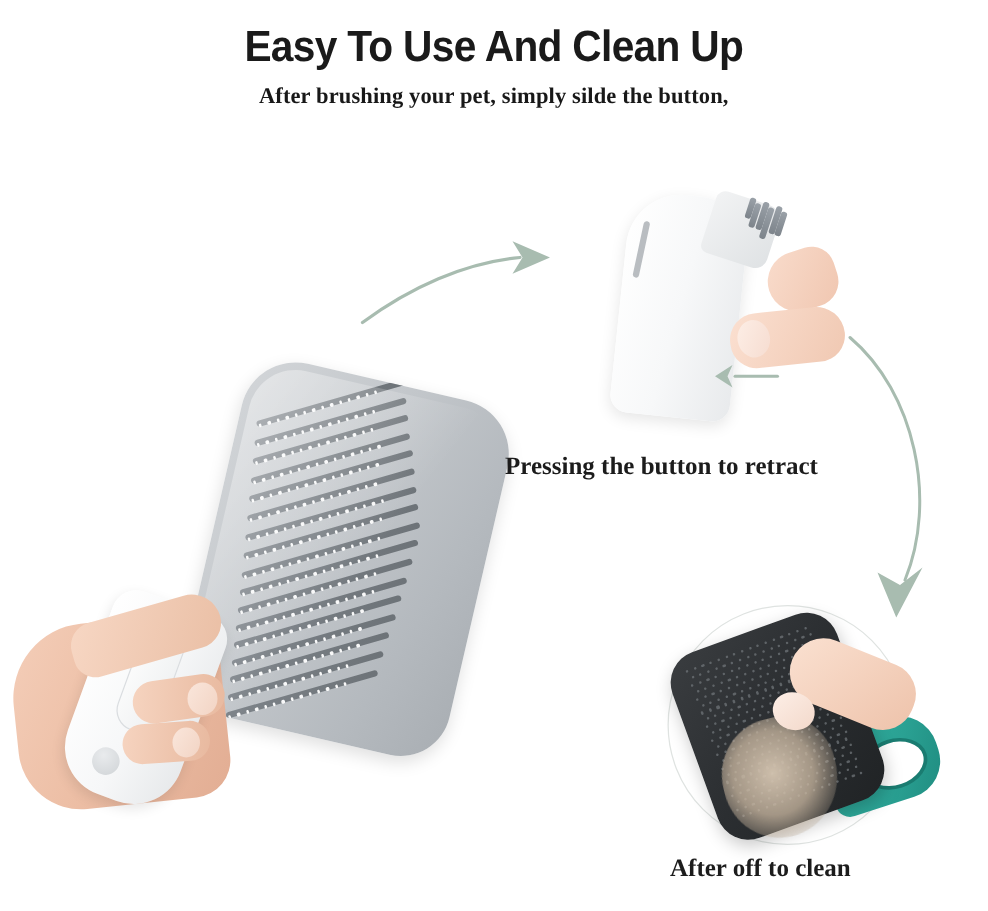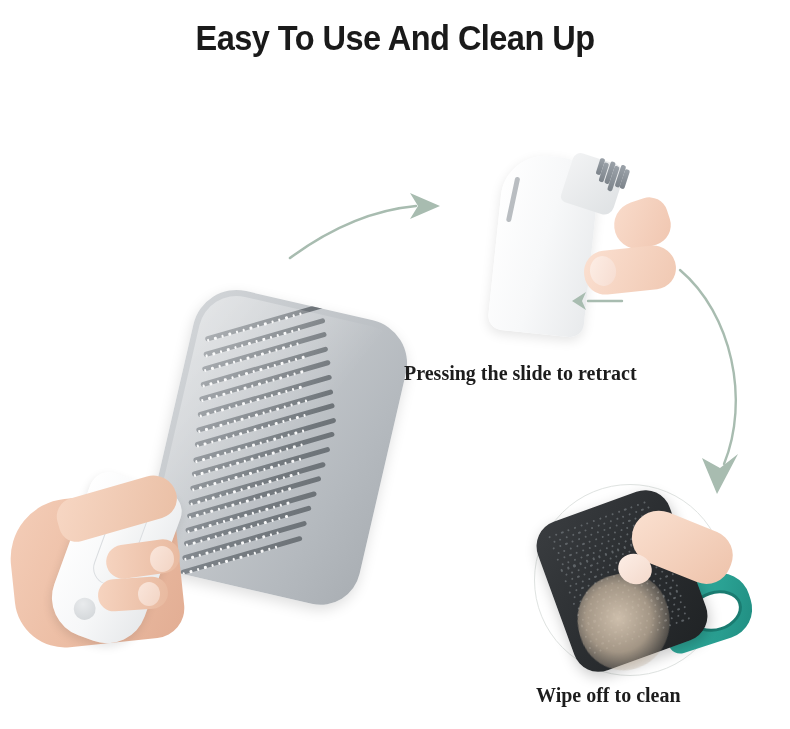--- a/index.html
+++ b/index.html
@@ -358,20 +358,21 @@
     transform: rotate(20deg);
   }
 </style>
 </head>
 <body>
 
 <div id="page">
 
   <div class="header-block">
     <h1 class="title">Easy To Use And Clean Up</h1>
+    <div class="subtitle-line subtitle-1">After brushing your pet, simply silde the button,</div>
   </div>
 
   <div class="photo main-photo">
 
     <div class="brush-head">
       <div class="bristle-field" id="bristle-field">
           <div class="bristle-row" style="left: 8px; top: 4px; width: 122.8px; transform: rotate(-22deg);"></div>
           <div class="bristle-dots" style="left: 10px; top: 5px; width: 122.8px; transform: rotate(-22deg);">
             <i></i>
             <i></i>
@@ -716,21 +717,21 @@
     <div class="press-thumb"></div>
     <div class="press-finger"></div>
     <div class="press-finger-nail"></div>
   </div>
 
   <svg class="arrow-svg arrow-small" width="52" height="22" viewBox="0 0 52 22">
     <line x1="50" y1="11" x2="16" y2="11" stroke="#a8bcb0" stroke-width="2.4" stroke-linecap="round"></line>
     <path d="M14,2 L0,11 L14,20 L10,11 Z" fill="#a8bcb0"></path>
   </svg>
 
-  <div class="caption caption-press">Pressing the slide to retract</div>
+  <div class="caption caption-press">Pressing the button to retract</div>
 
   <svg class="arrow-svg arrow-curve-2" width="110" height="230" viewBox="0 0 110 230">
     <path d="M16,2 C68,46 86,132 60,196" fill="none" stroke="#a8bcb0" stroke-width="2.4" stroke-linecap="round"></path>
     <path d="M74,186 L53,226 L38,190 L56,200 Z" fill="#a8bcb0"></path>
   </svg>
 
   <div class="photo wipe-photo">
     <div class="wipe-ring"></div>
     <div class="wipe-teal">
       <div class="wipe-teal-hole"></div>
@@ -1089,15 +1090,15 @@
           <i style="left: 89.7px; top: 123.9px;"></i>
           <i style="left: 96.4px; top: 123.9px;"></i>
           <i style="left: 103.1px; top: 123.9px;"></i>
         </div>
     </div>
     <div class="wipe-hair"></div>
     <div class="wipe-finger"></div>
     <div class="wipe-finger-tip"></div>
   </div>
 
-  <div class="caption caption-wipe">Wipe off to clean</div>
+  <div class="caption caption-wipe">After off to clean</div>
 
 </div>
 
 </body></html>

